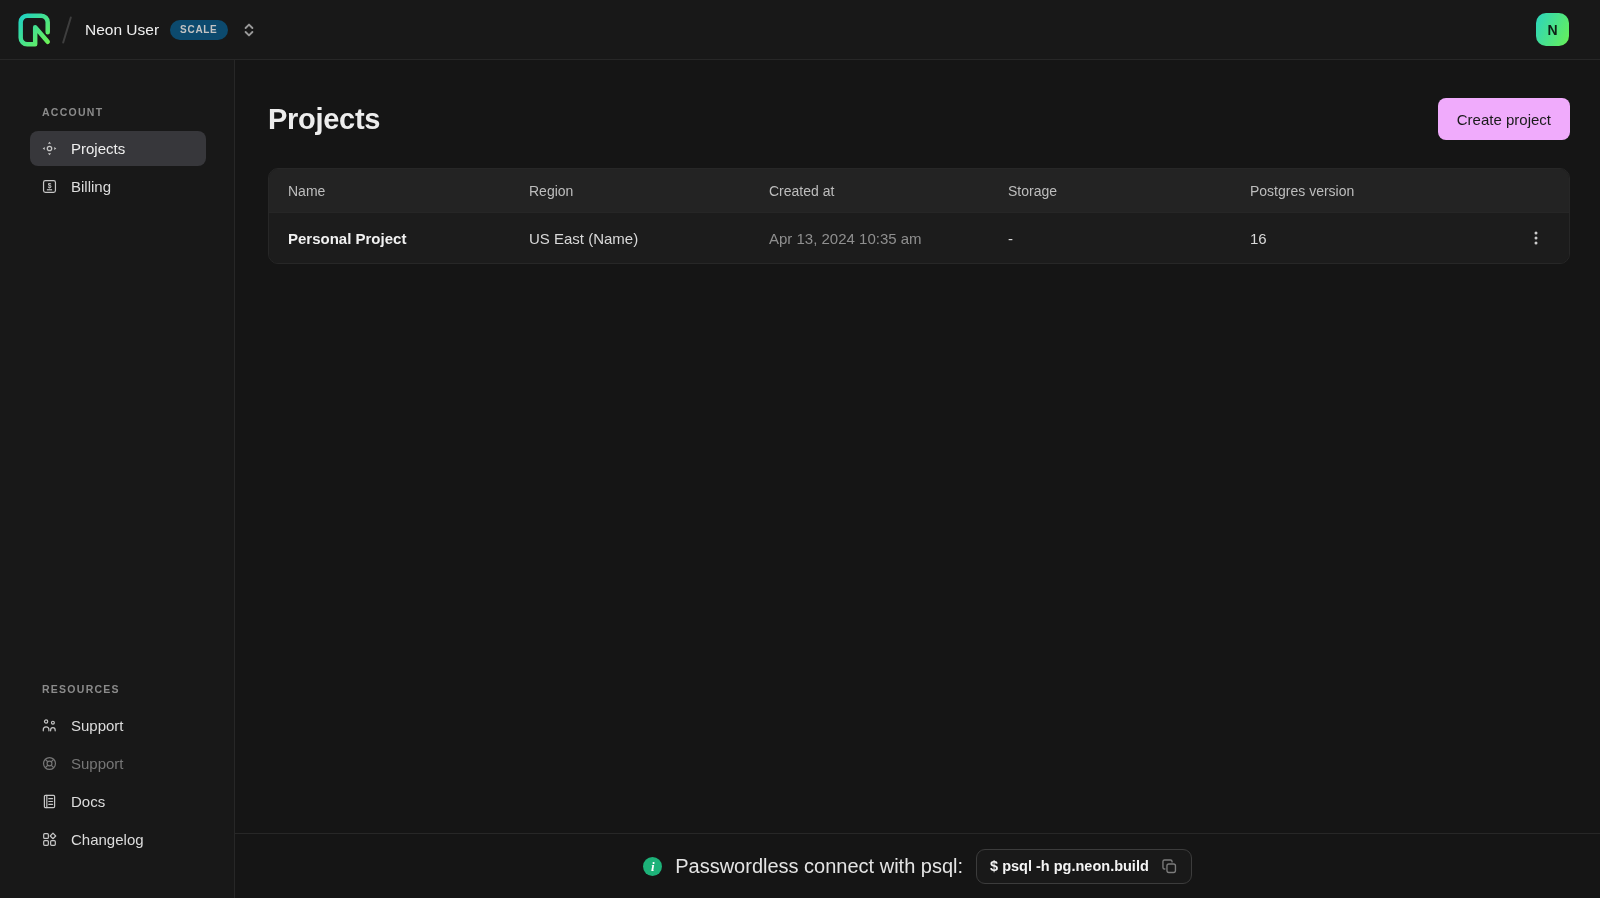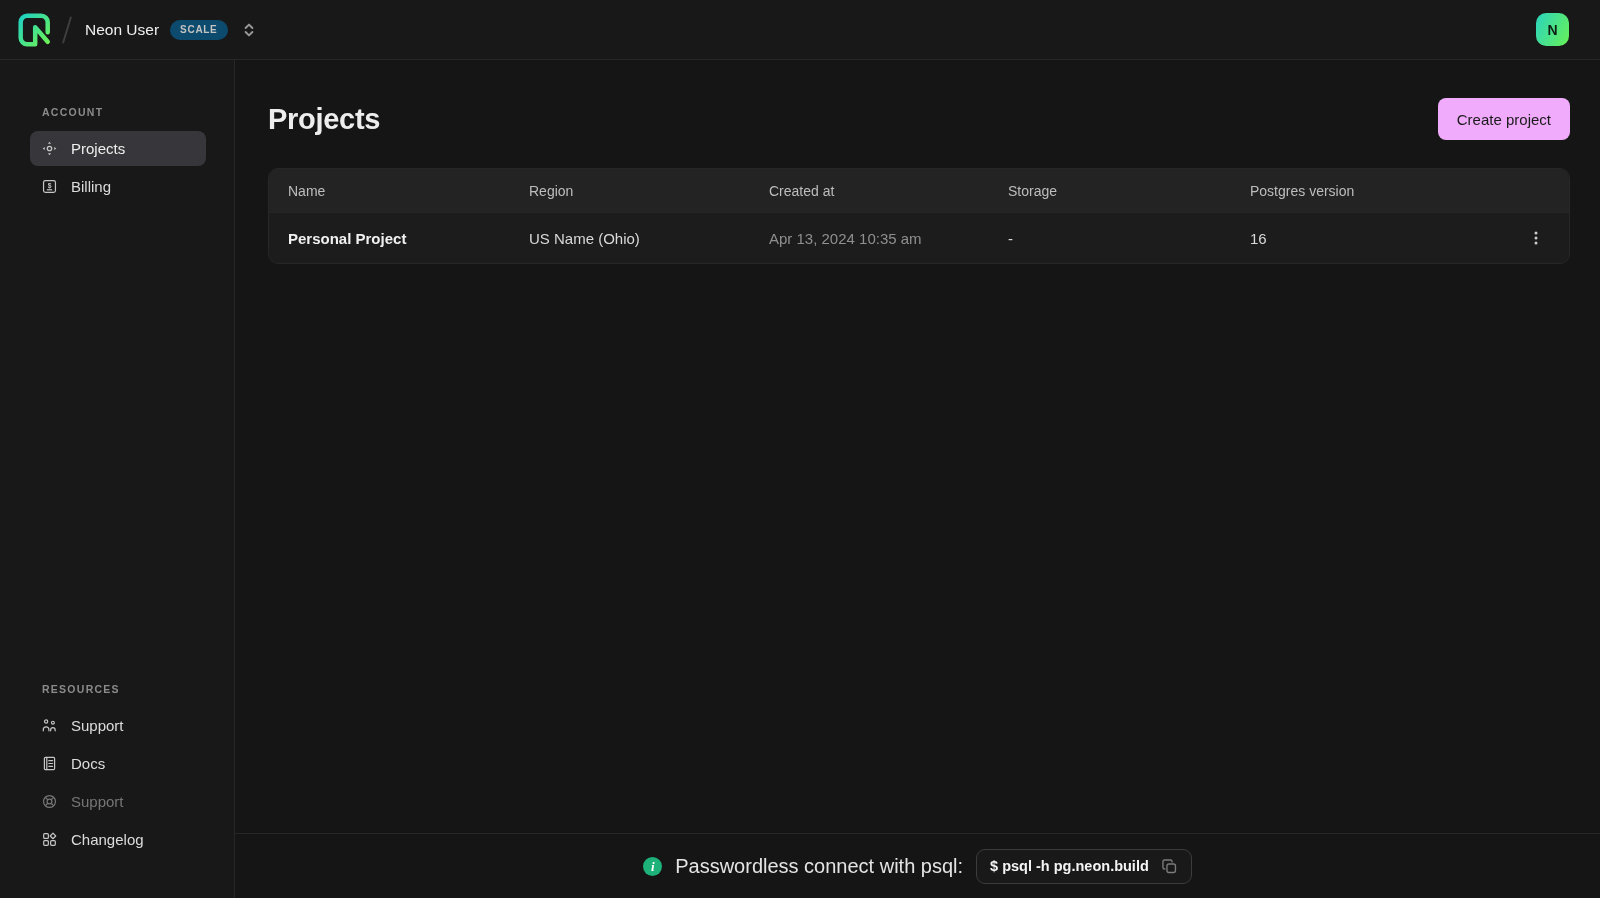--- a/index.html
+++ b/index.html
@@ -207,40 +207,40 @@
         <svg viewBox="0 0 24 24" fill="none" stroke="currentColor" stroke-width="1.7" stroke-linecap="round">
           <circle cx="7.2" cy="6.4" r="2.3"></circle>
           <path d="M3.2 19.5 v-1.4 c0-2.5 1.7-4.1 4-4.1 s4 1.6 4 4.1 v1.4"></path>
           <circle cx="16.8" cy="8" r="2"></circle>
           <path d="M13.6 19.5 v-1 c0-2.2 1.4-3.6 3.2-3.6 s3.2 1.4 3.2 3.6 v1"></path>
         </svg>
       </span>
       <span>Support</span>
     </div>
 
+    <div class="nav-item dim">
+      <span class="nav-icon">
+        <svg viewBox="0 0 24 24" fill="none" stroke="currentColor" stroke-width="1.7">
+          <circle cx="12" cy="12" r="8.4"></circle>
+          <circle cx="12" cy="12" r="3.4"></circle>
+          <path d="M6.1 6.1 9.6 9.6 M17.9 6.1 14.4 9.6 M6.1 17.9 9.6 14.4 M17.9 17.9 14.4 14.4"></path>
+        </svg>
+      </span>
+      <span>Support</span>
+    </div>
+
     <div class="nav-item">
       <span class="nav-icon">
         <svg viewBox="0 0 24 24" fill="none" stroke="currentColor" stroke-width="1.7" stroke-linecap="round">
           <rect x="4.8" y="3.4" width="14.4" height="17.2" rx="1.6"></rect>
           <path d="M8.2 3.4 v17.2"></path>
           <path d="M11 8 h5.4 M11 12 h5.4 M11 16 h5.4"></path>
         </svg>
       </span>
       <span>Docs</span>
-    </div>
-
-    <div class="nav-item dim">
-      <span class="nav-icon">
-        <svg viewBox="0 0 24 24" fill="none" stroke="currentColor" stroke-width="1.7">
-          <circle cx="12" cy="12" r="8.4"></circle>
-          <circle cx="12" cy="12" r="3.4"></circle>
-          <path d="M6.1 6.1 9.6 9.6 M17.9 6.1 14.4 9.6 M6.1 17.9 9.6 14.4 M17.9 17.9 14.4 14.4"></path>
-        </svg>
-      </span>
-      <span>Support</span>
     </div>
 
     <div class="nav-item">
       <span class="nav-icon">
         <svg viewBox="0 0 24 24" fill="none" stroke="currentColor" stroke-width="1.7" stroke-linejoin="round">
           <rect x="3.8" y="3.8" width="6.6" height="6.6" rx="1.4"></rect>
           <rect x="3.8" y="13.6" width="6.6" height="6.6" rx="1.4"></rect>
           <rect x="13.6" y="13.6" width="6.6" height="6.6" rx="1.4"></rect>
           <path d="M16.9 3.1 20.8 7 16.9 10.9 13 7 Z"></path>
         </svg>
@@ -260,21 +260,21 @@
         <div class="cell">Name</div>
         <div class="cell">Region</div>
         <div class="cell">Created at</div>
         <div class="cell">Storage</div>
         <div class="cell">Postgres version</div>
         <div class="cell"></div>
       </div>
 
       <div class="trow">
         <div class="cell cell-name">Personal Project</div>
-        <div class="cell">US Name (Ohio)</div>
+        <div class="cell">US East (Name)</div>
         <div class="cell cell-created">Apr 13, 2024 10:35 am</div>
         <div class="cell">-</div>
         <div class="cell">16</div>
         <div class="kebab-btn">
           <svg width="16" height="16" viewBox="0 0 16 16" fill="currentColor">
             <circle cx="8" cy="3" r="1.5"></circle>
             <circle cx="8" cy="8" r="1.5"></circle>
             <circle cx="8" cy="13" r="1.5"></circle>
           </svg>
         </div>

